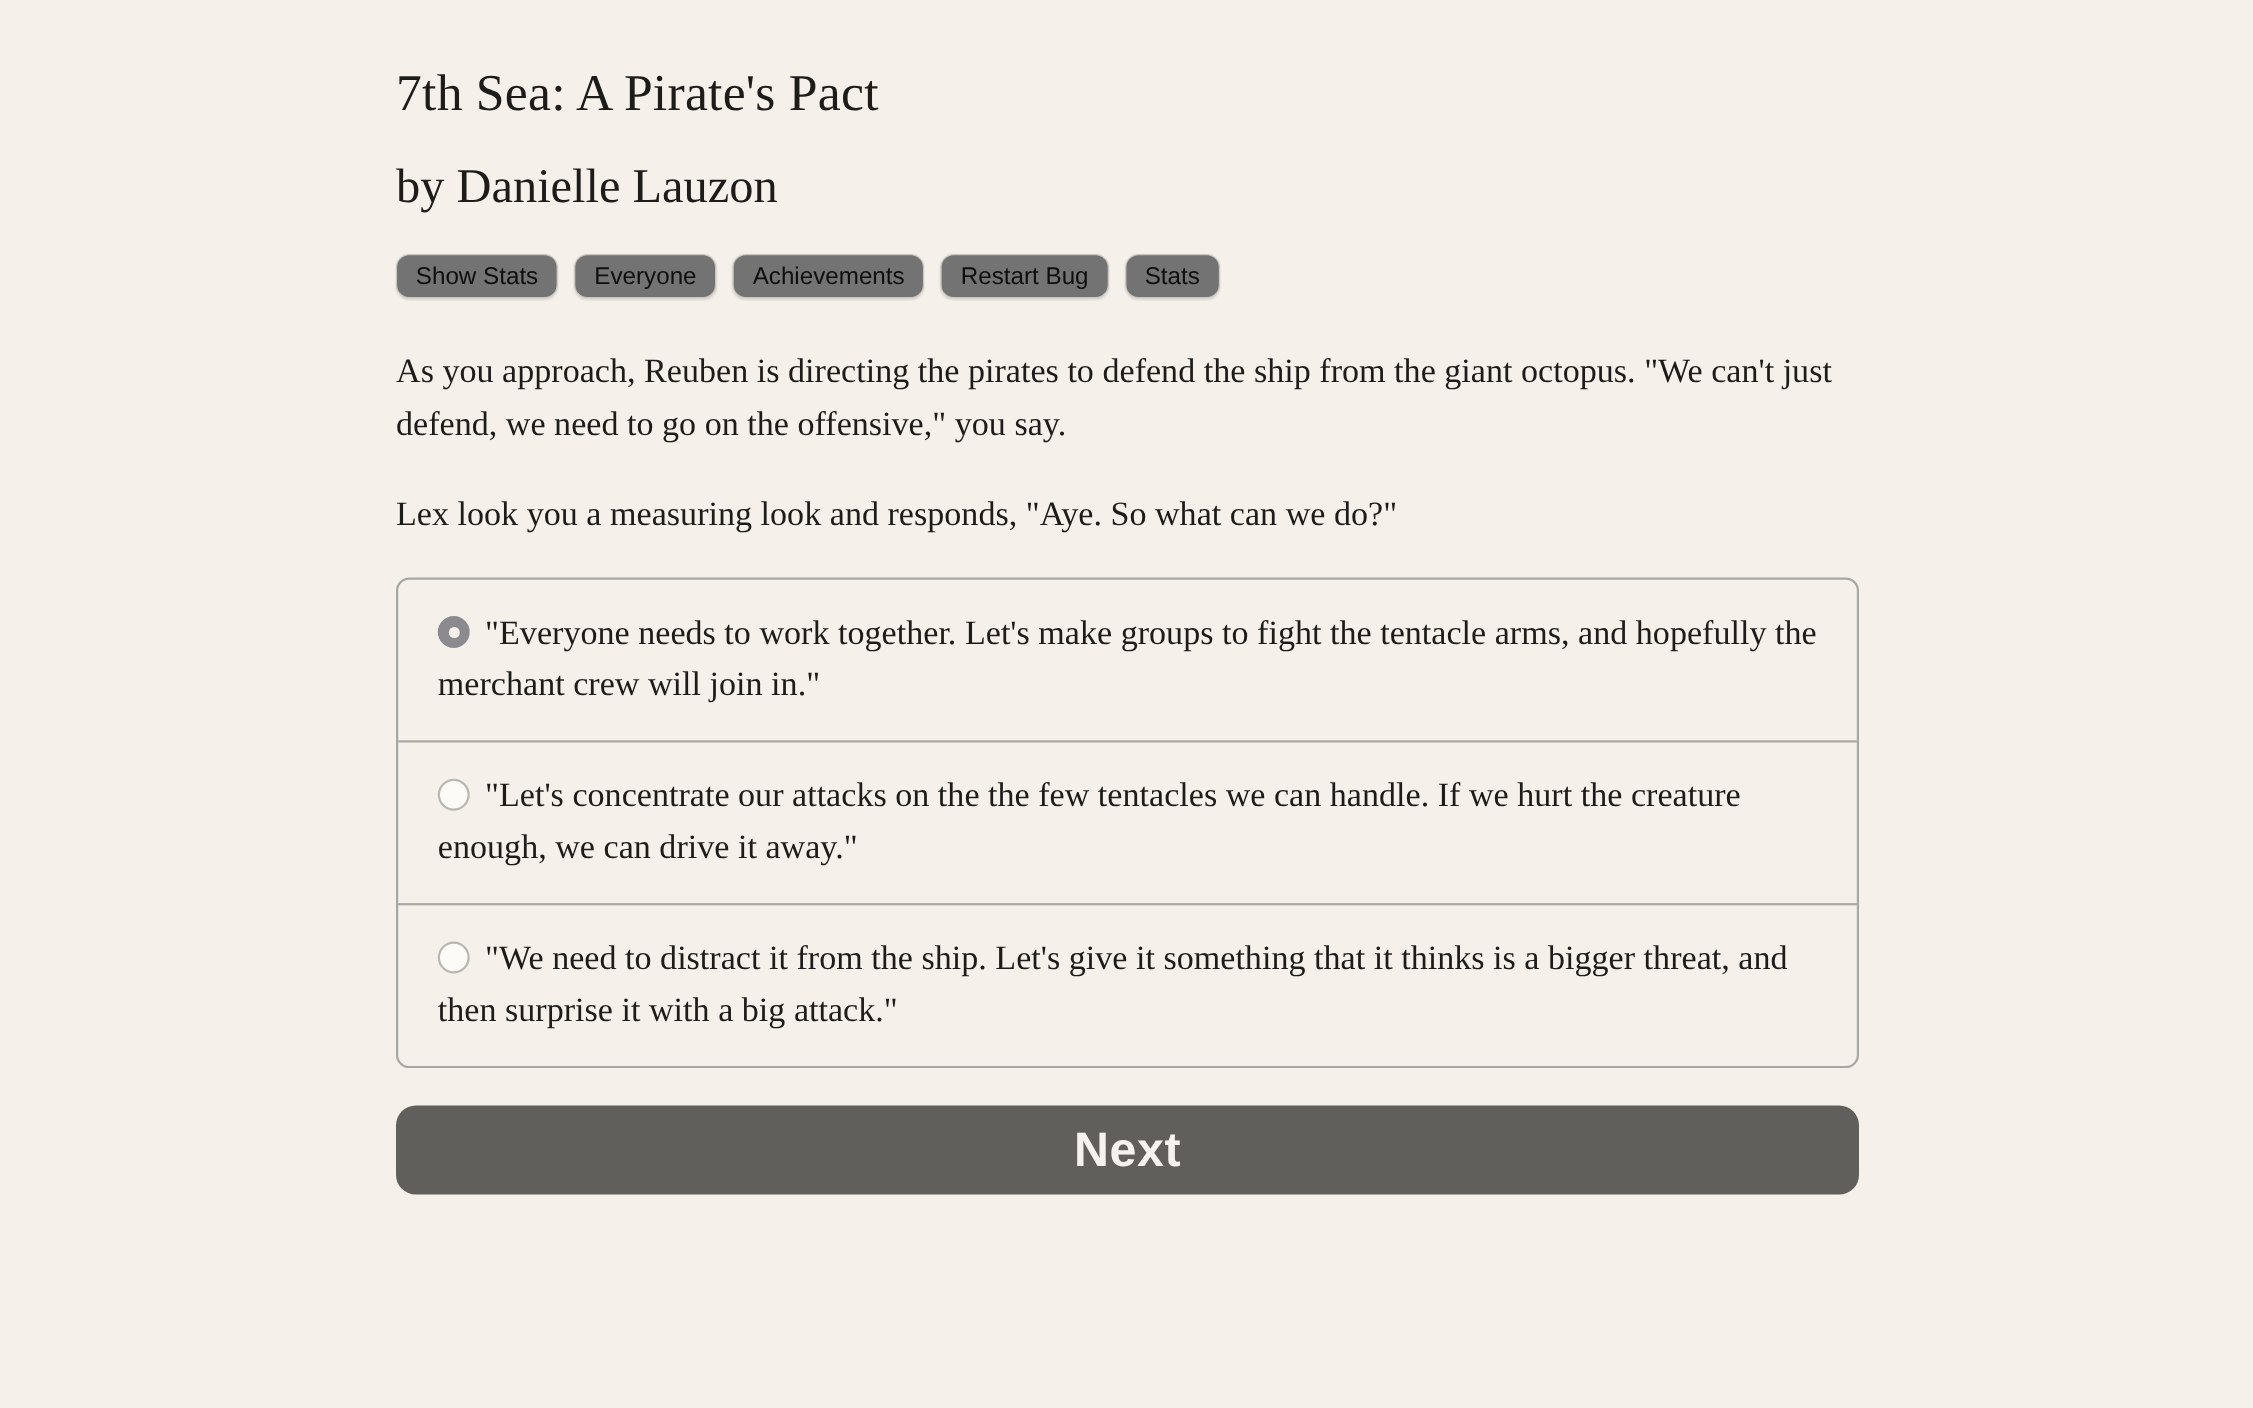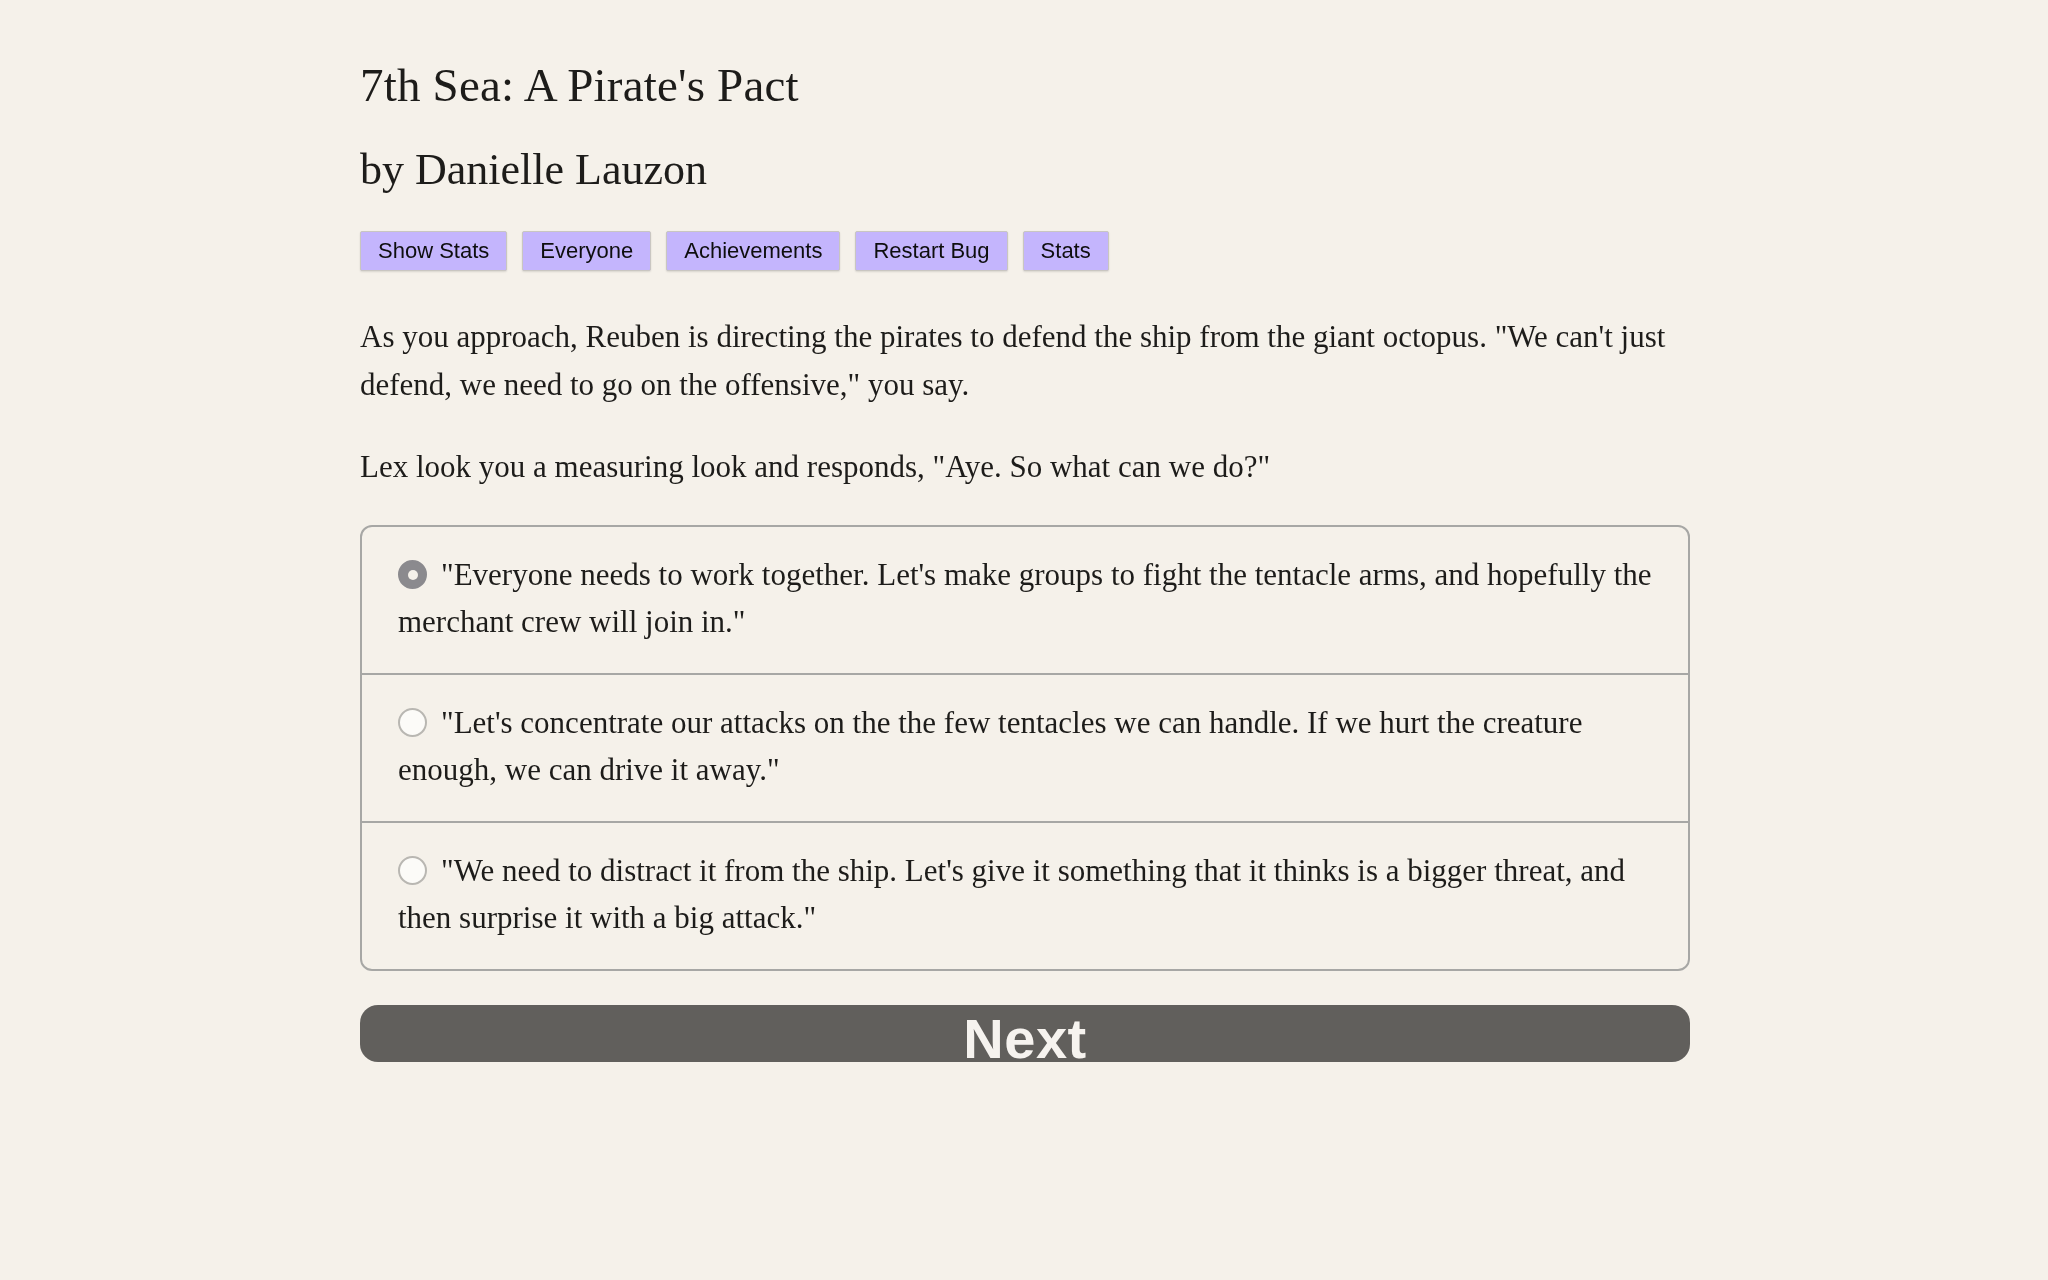--- a/index.html
+++ b/index.html
@@ -32,23 +32,23 @@
   }
   .toolbar {
     display: flex;
     gap: 15px;
     margin-bottom: 42px;
   }
   .toolbar button {
     font-family: "Liberation Sans", sans-serif;
     font-size: 22px;
     color: #0e0e0e;
-    background: #c4b5fd;
+    background: #737373;
     border: 1px solid #c9c6c1;
-    border-radius: 2px;
+    border-radius: 12px;
     padding: 7px 17px;
     box-shadow: 0 1px 2px rgba(0,0,0,0.12);
     cursor: pointer;
     line-height: 1.1;
   }
   .story p {
     font-size: 31px;
     line-height: 48px;
     margin: 0 0 34px 0;
   }
@@ -94,27 +94,27 @@
     width: 10px;
     height: 10px;
     margin: -5px 0 0 -5px;
     border-radius: 50%;
     background: #f5f1ea;
   }
   .next-btn {
     display: block;
     width: 100%;
     margin-top: 34px;
-    height: 57px;
+    height: 81px;
     border: none;
     border-radius: 18px;
     background: #615f5c;
     color: #f6f3ef;
     font-family: "Liberation Sans", sans-serif;
-    font-size: 56px;
+    font-size: 44px;
     font-weight: 700;
     letter-spacing: 0.5px;
     cursor: pointer;
   }
 </style>
 </head>
 <body>
 
 <div class="content">
 

